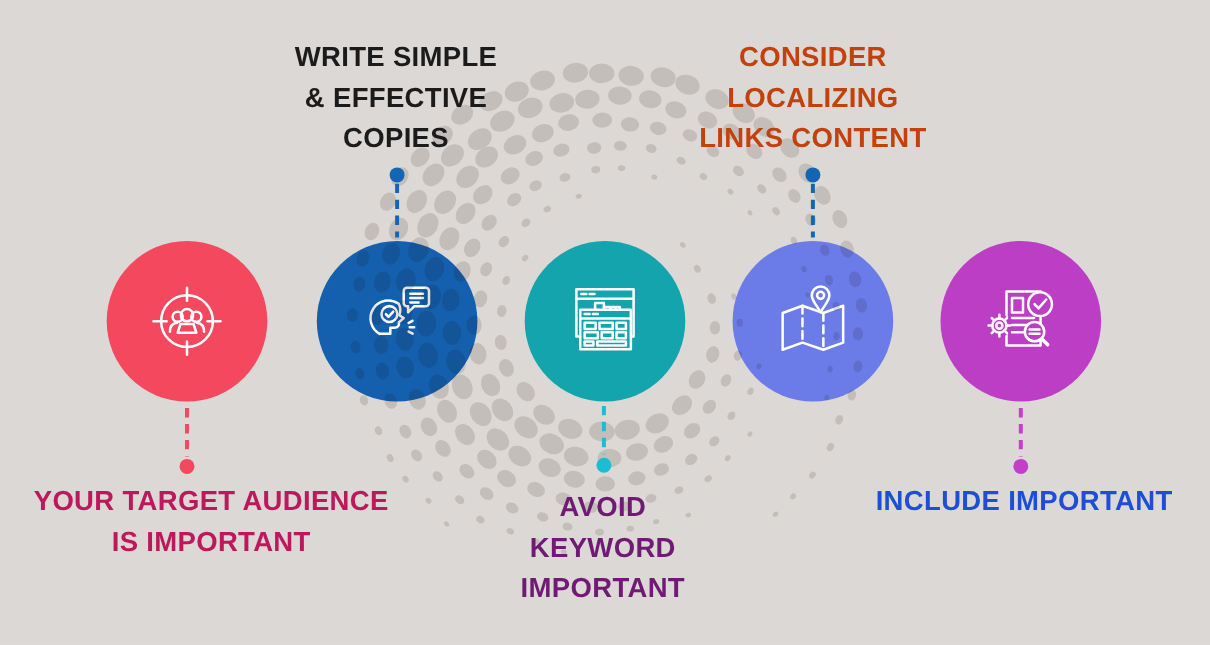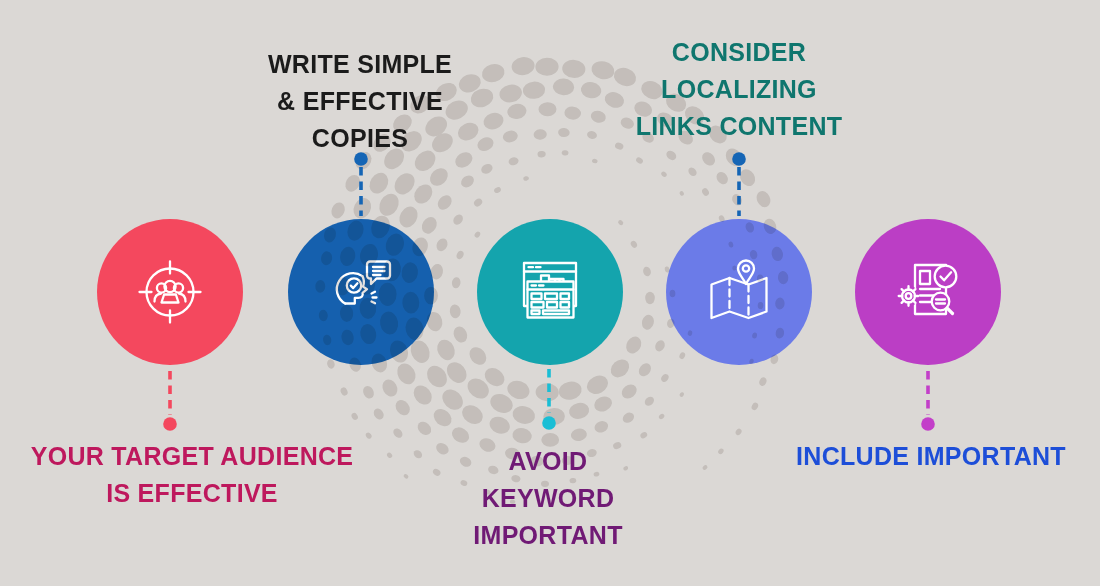--- a/index.html
+++ b/index.html
@@ -337,33 +337,33 @@
       <line x1="549" x2="549" y1="369" y2="413" stroke="#19BED5" stroke-width="3.6" stroke-dasharray="8.5 6"></line>
       <circle cx="549" cy="423" r="6.8" fill="#19BED5"></circle>
       <line x1="739" x2="739" y1="167" y2="216" stroke="#1565B5" stroke-width="3.6" stroke-dasharray="8.5 6"></line>
       <circle cx="739" cy="159" r="6.8" fill="#1565B5"></circle>
       <line x1="928" x2="928" y1="371" y2="415" stroke="#C33FC9" stroke-width="3.6" stroke-dasharray="8.5 6"></line>
       <circle cx="928" cy="424" r="6.8" fill="#C33FC9"></circle>
     </svg>
 
   <div class="step-label l1" style="color: #be185d;">
     <span class="line">YOUR TARGET AUDIENCE</span>
-    <span class="line">IS EFFECTIVE</span>
-  </div>
-  <div class="step-label l2" style="color: rgb(27, 27, 27); margin-top: 12px;">
+    <span class="line">IS IMPORTANT</span>
+  </div>
+  <div class="step-label l2" style="color: rgb(27, 27, 27);">
     <span class="line">WRITE SIMPLE</span>
     <span class="line">&amp; EFFECTIVE</span>
     <span class="line">COPIES</span>
   </div>
   <div class="step-label l3" style="color: #701a75;">
     <span class="line">AVOID</span>
     <span class="line">KEYWORD</span>
     <span class="line">IMPORTANT</span>
   </div>
-  <div class="step-label l4" style="color: #0f766e;">
+  <div class="step-label l4" style="color: #c2410c;">
     <span class="line">CONSIDER</span>
     <span class="line">LOCALIZING</span>
     <span class="line">LINKS CONTENT</span>
   </div>
   <div class="step-label l5" style="color: #1d4ed8;">
     <span class="line">INCLUDE IMPORTANT</span>
   </div>
 
 </div>
 

